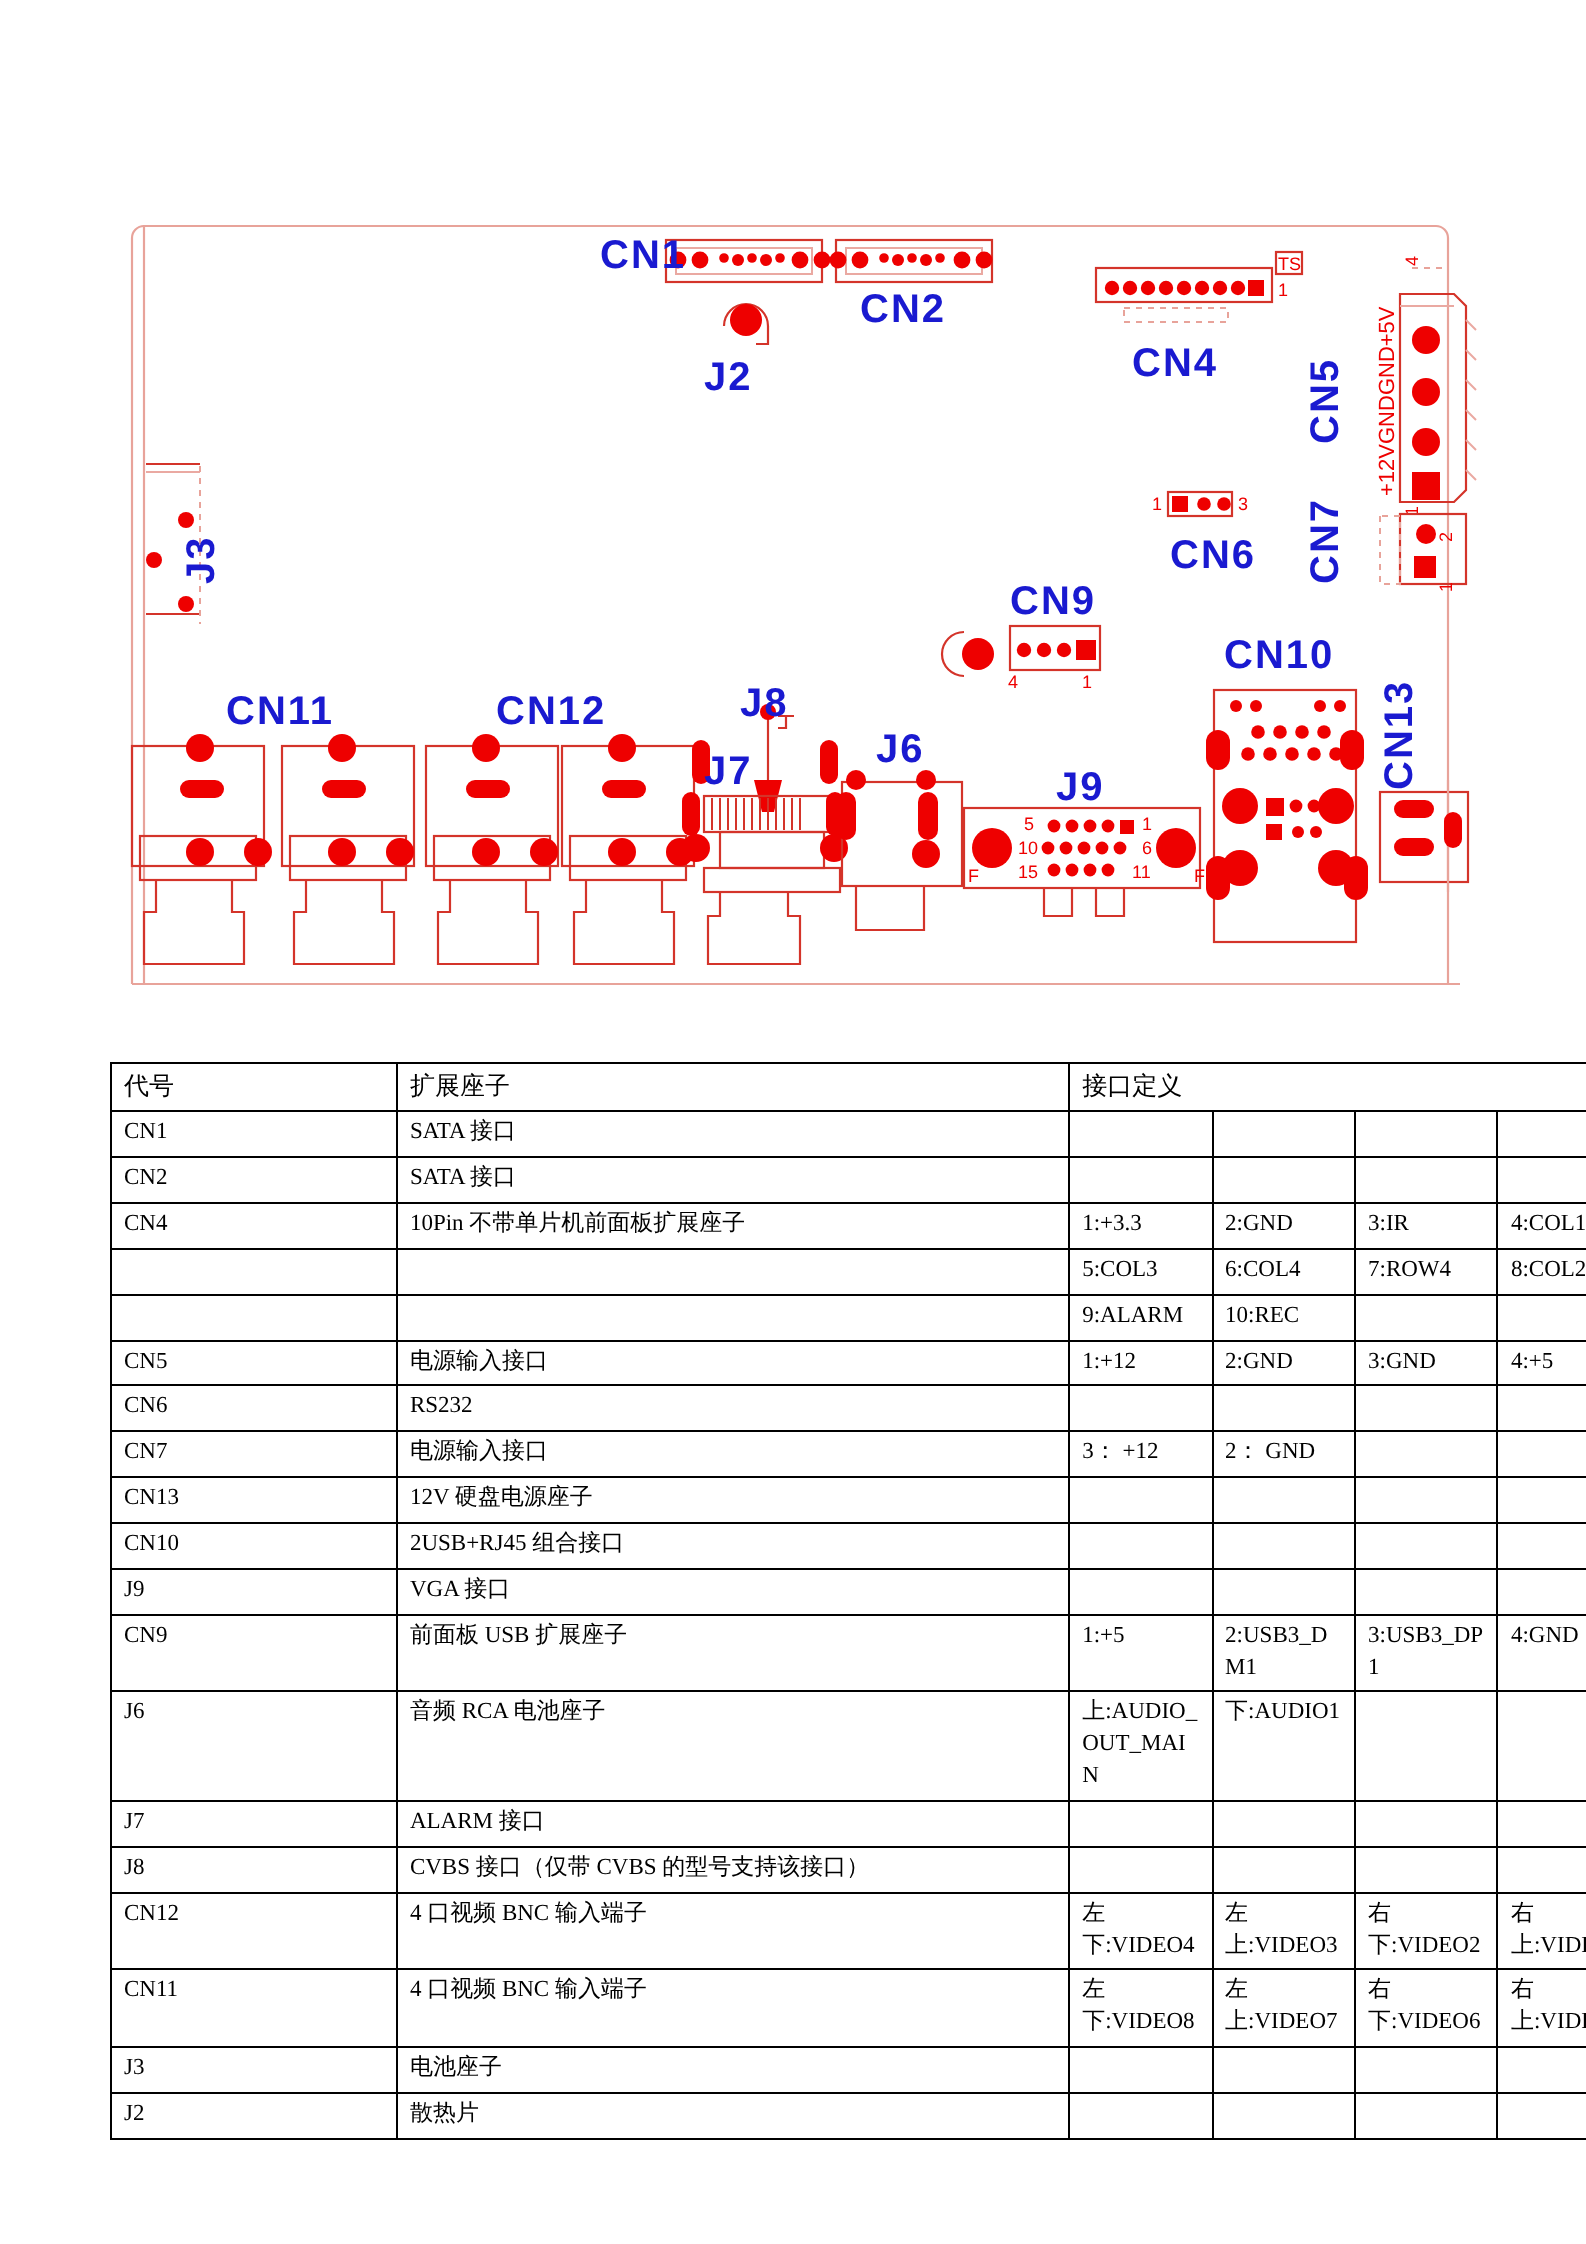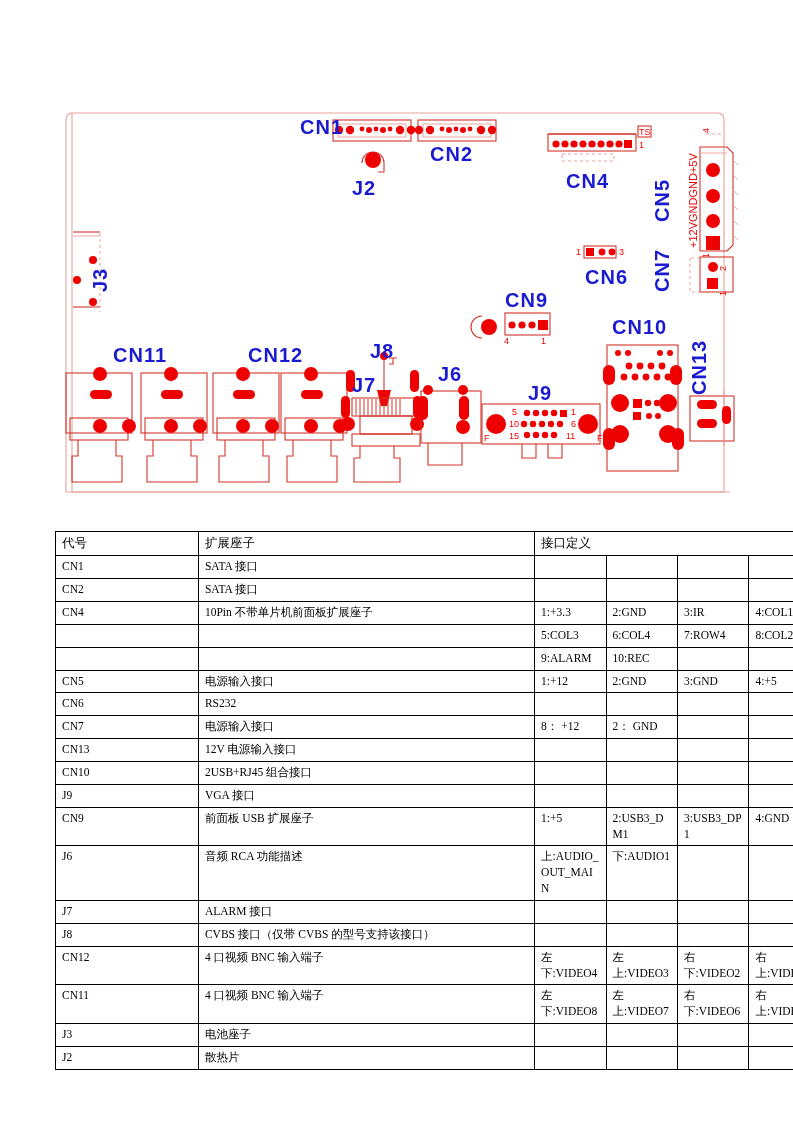--- a/index.html
+++ b/index.html
@@ -422,28 +422,28 @@
           <td class="col-code">CN6</td>
           <td class="col-desc cjk">RS232</td>
           <td class="col-pin"></td>
           <td class="col-pin"></td>
           <td class="col-pin"></td>
           <td class="col-pin"></td>
         </tr>
         <tr>
           <td class="col-code">CN7</td>
           <td class="col-desc cjk">电源输入接口</td>
-          <td class="col-pin">8： +12</td>
+          <td class="col-pin">3： +12</td>
           <td class="col-pin">2： GND</td>
           <td class="col-pin"></td>
           <td class="col-pin"></td>
         </tr>
         <tr>
           <td class="col-code">CN13</td>
-          <td class="col-desc cjk">12V 电源输入接口</td>
+          <td class="col-desc cjk">12V 硬盘电源座子</td>
           <td class="col-pin"></td>
           <td class="col-pin"></td>
           <td class="col-pin"></td>
           <td class="col-pin"></td>
         </tr>
         <tr>
           <td class="col-code">CN10</td>
           <td class="col-desc cjk">2USB+RJ45 组合接口</td>
           <td class="col-pin"></td>
           <td class="col-pin"></td>
@@ -461,21 +461,21 @@
         <tr>
           <td class="col-code">CN9</td>
           <td class="col-desc cjk">前面板 USB 扩展座子</td>
           <td class="col-pin">1:+5</td>
           <td class="col-pin">2:USB3_DM1</td>
           <td class="col-pin">3:USB3_DP1</td>
           <td class="col-pin">4:GND</td>
         </tr>
         <tr>
           <td class="col-code">J6</td>
-          <td class="col-desc cjk">音频 RCA 功能描述</td>
+          <td class="col-desc cjk">音频 RCA 电池座子</td>
           <td class="col-pin">上:AUDIO_OUT_MAIN</td>
           <td class="col-pin">下:AUDIO1</td>
           <td class="col-pin"></td>
           <td class="col-pin"></td>
         </tr>
         <tr>
           <td class="col-code">J7</td>
           <td class="col-desc cjk">ALARM 接口</td>
           <td class="col-pin"></td>
           <td class="col-pin"></td>

